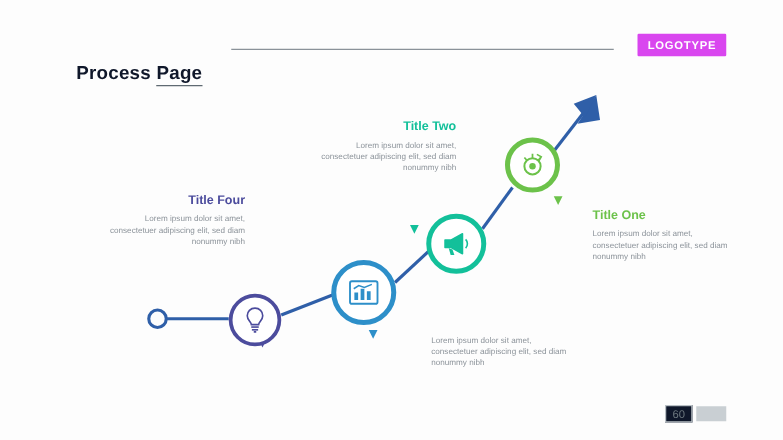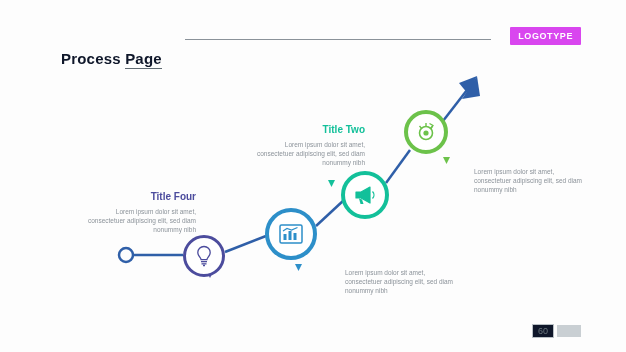--- a/index.html
+++ b/index.html
@@ -70,23 +70,23 @@
   .node-2{left:341px;top:171px;width:48px;height:48px;border:4px solid #13c09a;}
   .node-1{left:404px;top:110px;width:44px;height:44px;border:4px solid #6cc24a;}
   .node svg{display:block;}
   
   .tb{position:absolute;width:118px;}
   .tb .tb-title{font-size:10px;font-weight:bold;margin:0 0 4px 0;line-height:12px;}
   .tb .tb-body{font-size:6.5px;color:#8c939a;line-height:9px;margin:0;}
   .tb.right{text-align:right;}
   .tb.left{text-align:left;}
   #tb-four{left:78px;top:155px;text-align:right;}
-  #tb-four .tb-title{color:#4c4c9d;margin-top:36px;}
+  #tb-four .tb-title{color:#4c4c9d;}
   #tb-two{left:247px;top:96px;text-align:right;}
-  #tb-two .tb-title{color:#13c09a;margin-top:28px;}
+  #tb-two .tb-title{color:#13c09a;}
   #tb-three{left:345px;top:268px;text-align:left;}
   #tb-three .tb-title{color:#2d8fc9;}
   #tb-one{left:474px;top:167px;text-align:left;}
   #tb-one .tb-title{color:#6cc24a;}
 </style>
 </head>
 <body>
 
 <div class="slide">
 
@@ -161,20 +161,21 @@
     <div class="tb right" id="tb-two">
       <p class="tb-title">Title Two</p>
       <p class="tb-body">Lorem ipsum dolor sit amet, consectetuer adipiscing elit, sed diam nonummy nibh</p>
     </div>
 
     <div class="tb left" id="tb-three">
       <p class="tb-body">Lorem ipsum dolor sit amet, consectetuer adipiscing elit, sed diam nonummy nibh</p>
     </div>
 
     <div class="tb left" id="tb-one">
+      <p class="tb-title">Title One</p>
       <p class="tb-body">Lorem ipsum dolor sit amet, consectetuer adipiscing elit, sed diam nonummy nibh</p>
     </div>
 
   </div>
 
   <div class="footer-num">
     <span class="num">60</span>
     <span class="bar"></span>
   </div>
 

